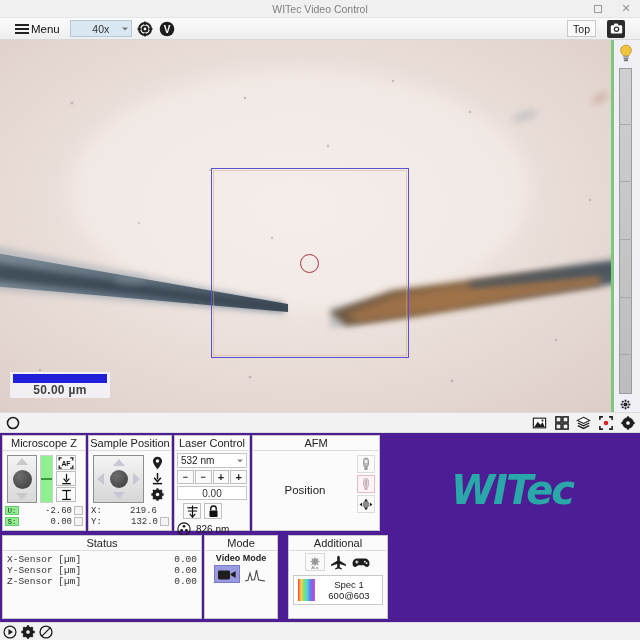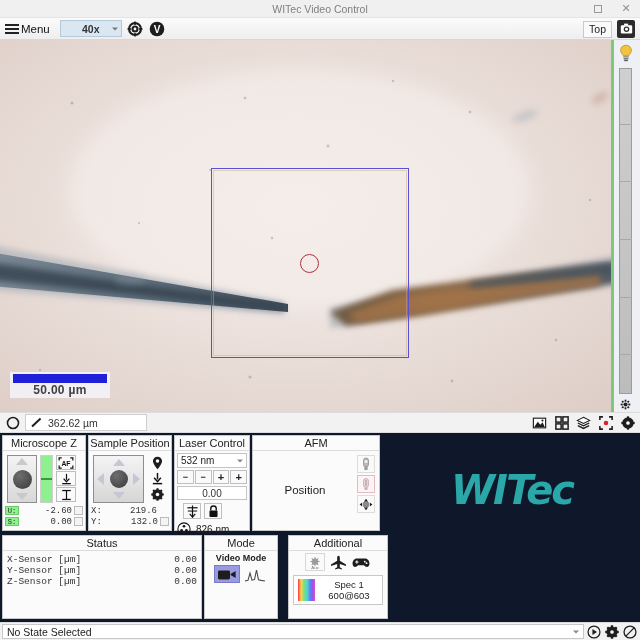--- a/index.html
+++ b/index.html
@@ -39,48 +39,48 @@
     display: flex; align-items: center; justify-content: center;
     color: #909090; font-size: 11px;
   }
   .winbtn .sq { width: 8px; height: 8px; border: 1px solid #9a9a9a; }
 
   
   .toolbar {
     height: 22px; flex: 0 0 22px;
     background: linear-gradient(#fbfbfb,#eeeeee);
     display: flex; align-items: center;
-    padding: 0 3px;
+    padding: 0 13px;
     border-bottom: 1px solid #d8d8d8;
   }
   .menu-btn {
     display: flex; align-items: center; gap: 2px;
     height: 18px; padding: 0 2px;
     cursor: default;
   }
   .hamburger { display: flex; flex-direction: column; justify-content: center; gap: 2px; width: 14px;}
   .hamburger i { display:block; height: 2px; background: #222; width: 14px; }
   .menu-label { font-size: 11.5px; color: #111; }
 
   .obj-select {
     width: 62px; height: 17px; margin-left: 8px;
     background: #d9e7f2; border: 1px solid #b6c9d8;
     display: flex; align-items: center; justify-content: center;
-    font-size: 10.5px; color: #333; position: relative; font-weight: bold;
+    font-size: 10.5px; color: #333; position: relative;
   }
   .obj-select .caret {
     position: absolute; right: 3px; top: 50%; transform: translateY(-50%);
     width: 0; height: 0; border-left: 3px solid transparent;
     border-right: 3px solid transparent; border-top: 3px solid #777;
   }
   .tb-icon {
     width: 18px; height: 18px; margin-left: 4px;
     display: flex; align-items: center; justify-content: center;
   }
-  .tb-right { margin-left: auto; display: flex; align-items: flex-end; gap: 5px; padding-right: 2px;}
+  .tb-right { margin-left: auto; display: flex; align-items: center; gap: 11px; padding-right: 2px;}
   .top-btn {
     border: 1px solid #c9c9c9; background: #fafafa;
     height: 17px; padding: 0 5px; font-size: 10.5px; color: #222;
     display: flex; align-items: center;
   }
   .cam-btn {
     width: 18px; height: 18px; background: #2b2b2b; border-radius: 2px;
     display:flex; align-items:center; justify-content:center;
   }
 
@@ -160,21 +160,21 @@
   .dist-field {
     height: 17px; min-width: 122px;
     background: #fff; border: 1px solid #cfcfcf;
     display: flex; align-items: center; gap: 5px; padding: 0 4px;
   }
   .dist-field .val { font-size: 10.5px; color: #333; }
   .strip-spacer { flex: 1; }
 
   
   .panels {
-    flex: 1; display: block; position: relative; background: #0f172a; text-decoration: underline;
+    flex: 1; display: block; position: relative; background: #4c1d95; text-decoration: underline;
   }
   .grp {
     position: absolute;
     background: #fbfbfb;
     border: 1px solid #c8c8c8;
   }
   .grp > .cap {
     height: 15px; line-height: 15px; text-align: center;
     font-size: 11px; color: #222; background: #fbfbfb;
     border-bottom: 1px solid #dcdcdc;
@@ -513,26 +513,20 @@
         </svg>
       </div>
     </div>
   </div>
 
   <div class="infostrip">
     <div class="ic-btn">
       <svg width="14" height="14" viewBox="0 0 16 16">
         <circle cx="8" cy="8" r="6.3" fill="none" stroke="#1d1d1d" stroke-width="1.8"></circle>
       </svg>
-    </div>
-    <div class="dist-field">
-      <svg width="13" height="13" viewBox="0 0 16 16">
-        <line x1="2.5" y1="13" x2="13" y2="3" stroke="#1d1d1d" stroke-width="2.4"></line>
-      </svg>
-      <span class="val">362.62 µm</span>
     </div>
     <div class="strip-spacer"></div>
 
     <div class="ic-btn">
       <svg width="15" height="14" viewBox="0 0 16 16">
         <rect x="1" y="2.5" width="14" height="11" fill="#fff" stroke="#1d1d1d" stroke-width="1.3"></rect>
         <path d="M2 12.5 L6 6.5 L9 10 L11.5 7 L14 12.5 Z" fill="#1d1d1d"></path>
         <circle cx="11.4" cy="5.2" r="1.2" fill="#1d1d1d"></circle>
       </svg>
     </div>
@@ -823,24 +817,20 @@
         </div>
       </div>
     </div>
 
     <div id="logo">
       <span class="witec">WITec</span>
     </div>
   </div>
 
   <div class="statusbar">
-    <div class="state-combo">
-      <span>No State Selected</span>
-      <span class="caret"></span>
-    </div>
     <div class="sb-icon">
       <svg width="14" height="14" viewBox="0 0 16 16">
         <circle cx="8" cy="8" r="6.8" fill="none" stroke="#1d1d1d" stroke-width="1.4"></circle>
         <path d="M6.2 4.6 L11.4 8 L6.2 11.4 Z" fill="#1d1d1d"></path>
       </svg>
     </div>
     <div class="sb-icon">
       <svg width="14" height="14" viewBox="0 0 16 16">
         <circle cx="8" cy="8" r="6.3" fill="#1d1d1d"></circle>
         <circle cx="8" cy="8" r="2.1" fill="#f2f2f2"></circle>

